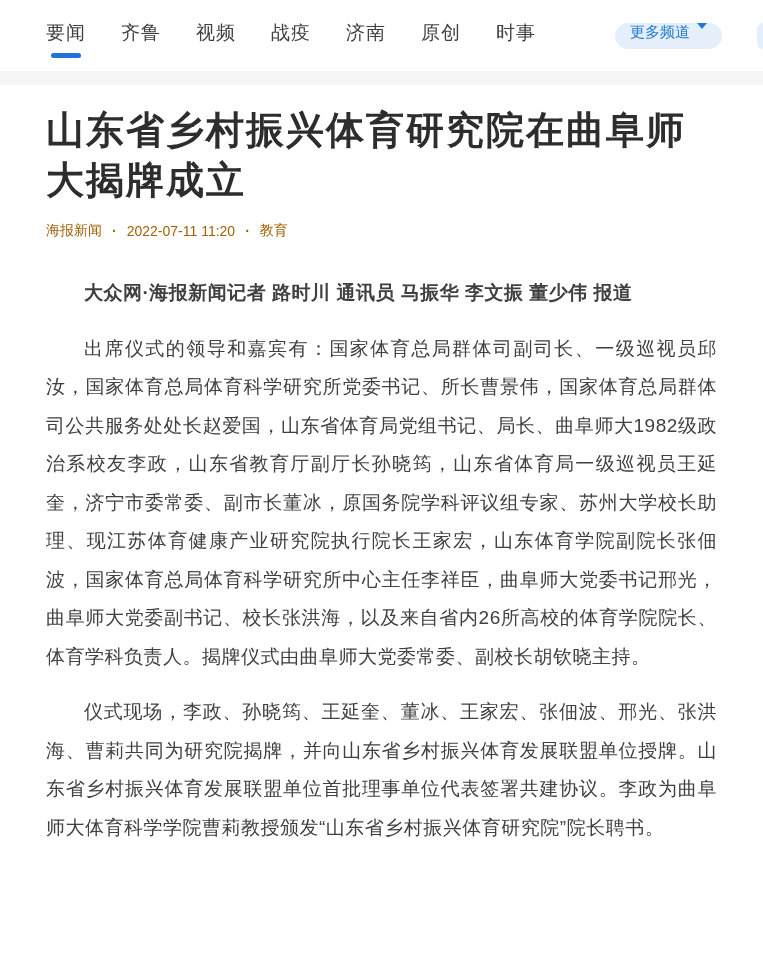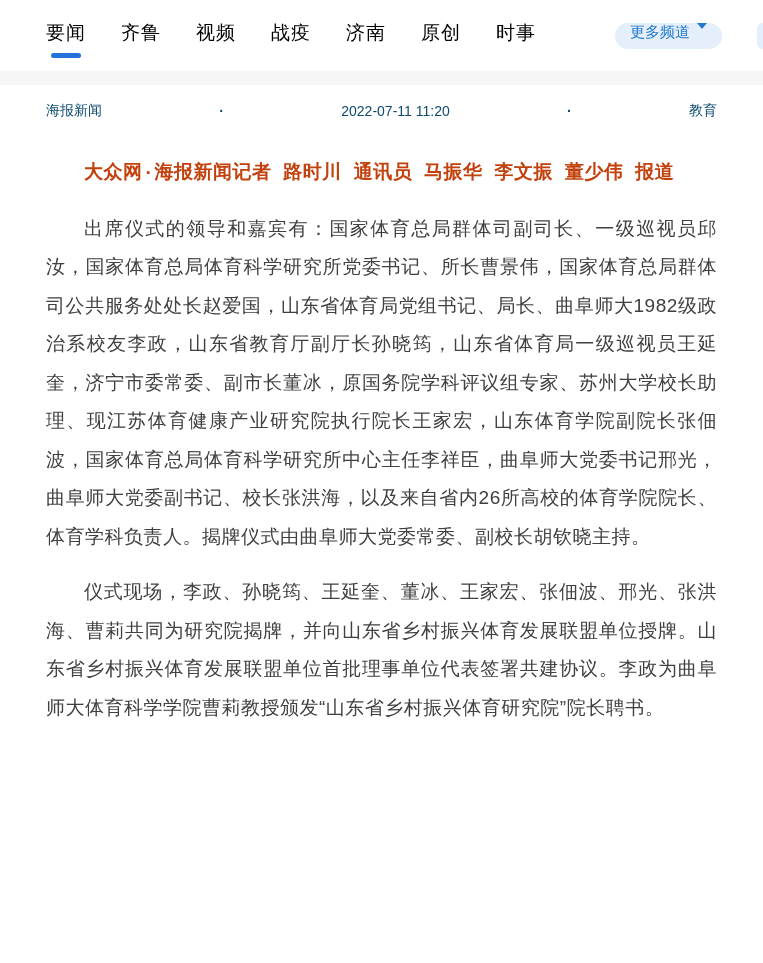--- a/index.html
+++ b/index.html
@@ -34,21 +34,21 @@
   .tab {
     display: flex;
     flex-direction: column;
     align-items: center;
     justify-content: flex-start;
     padding-top: 22px;
     cursor: pointer;
   }
   .tab-label {
     font-size: 19px;
-    color: #000000;
+    color: #404040;
     letter-spacing: 1px;
     line-height: 22px;
   }
   .tab-underline {
     width: 30px;
     height: 5px;
     border-radius: 3px;
     background: transparent;
     margin-top: 9px;
   }
@@ -105,39 +105,37 @@
     font-weight: 700;
     letter-spacing: 2px;
     color: #2d2d2d;
   }
   .meta {
     margin-top: 17px;
     display: flex;
     align-items: center;
     gap: 10px;
     font-size: 14px;
-    color: #0c4a6e;
-    justify-content: space-between;
+    color: #a16207;
   }
   .meta .dot { font-weight: 700; }
 
   .content { margin-top: 34px; }
   .content p {
     margin: 0 0 17px 0;
     font-size: 19px;
     line-height: 38.5px;
     color: #404040;
     text-indent: 2em;
     text-align: justify;
     letter-spacing: 0.5px;
   }
   .content p.reporter {
     font-weight: 700;
-    color: #c2410c;
-    font-family: Liberation Mono, monospace;
+    color: #404040;
   }
 </style>
 </head>
 <body>
 
 <nav class="nav">
   <div class="tabs">
     <div class="tab active">
       <span class="tab-label">要闻</span>
       <span class="tab-underline"></span>
@@ -170,20 +168,21 @@
   <button class="more-btn">
     <span>更多频道</span>
     <span class="chevron-down"></span>
   </button>
   <span class="edge-pill"></span>
 </nav>
 
 <div class="divider-band"></div>
 
 <article class="article">
+  <h1 class="article-title">山东省乡村振兴体育研究院在曲阜师大揭牌成立</h1>
 
   <div class="meta">
     <span>海报新闻</span>
     <span class="dot">·</span>
     <span>2022-07-11 11:20</span>
     <span class="dot">·</span>
     <span>教育</span>
   </div>
 
   <div class="content">

